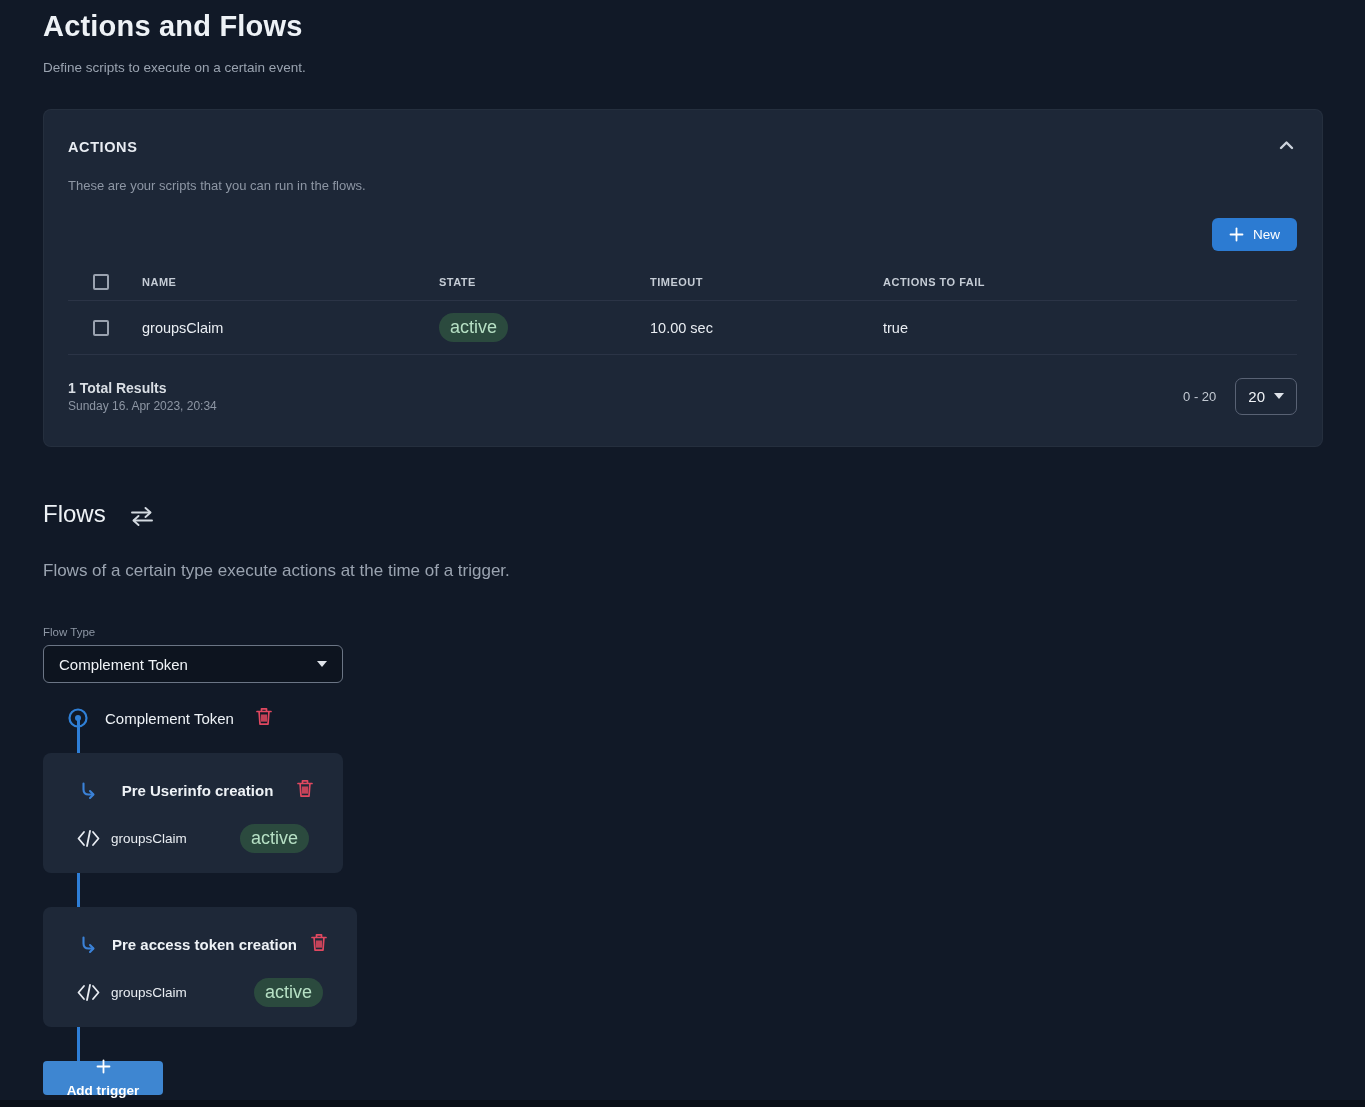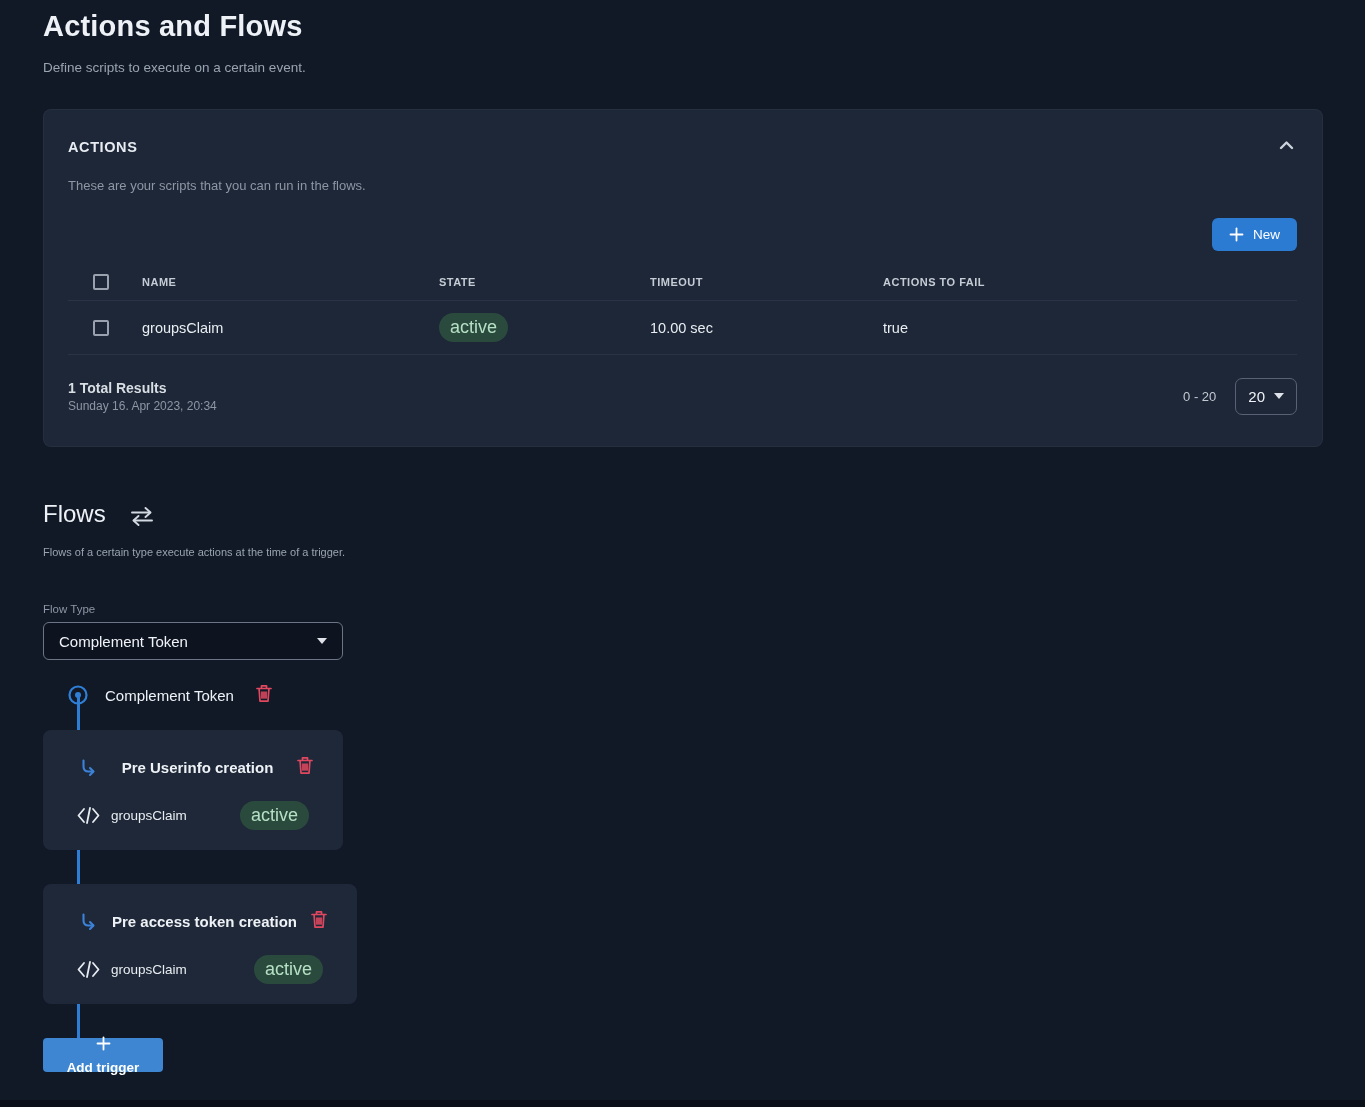--- a/index.html
+++ b/index.html
@@ -75,21 +75,21 @@
   }
   .caret-down {
     width:0; height:0;
     border-left:5px solid transparent; border-right:5px solid transparent;
     border-top:6px solid #dfe3e9;
   }
 
   
   .flows-head { margin-top:53px; display:flex; align-items:center; gap:23px; }
   .flows-title { font-size:24px; font-weight:500; color:#eef2f6; }
-  .flows-subtitle { margin-top:18px; font-size:11px; color:#9aa3b0; }
+  .flows-subtitle { margin-top:33px; font-size:17px; color:#9aa3b0; }
 
   .flowtype-label { margin-top:45px; font-size:11.5px; color:#8d96a4; }
   .flowtype-select {
     margin-top:7px; width:300px; height:38px; cursor:pointer;
     background:#0d141f; border:1px solid #6b7585; border-radius:6px;
     display:flex; align-items:center; justify-content:space-between;
     padding:0 15px; font-size:15px; font-weight:500; color:#f0f3f7;
   }
 
   

